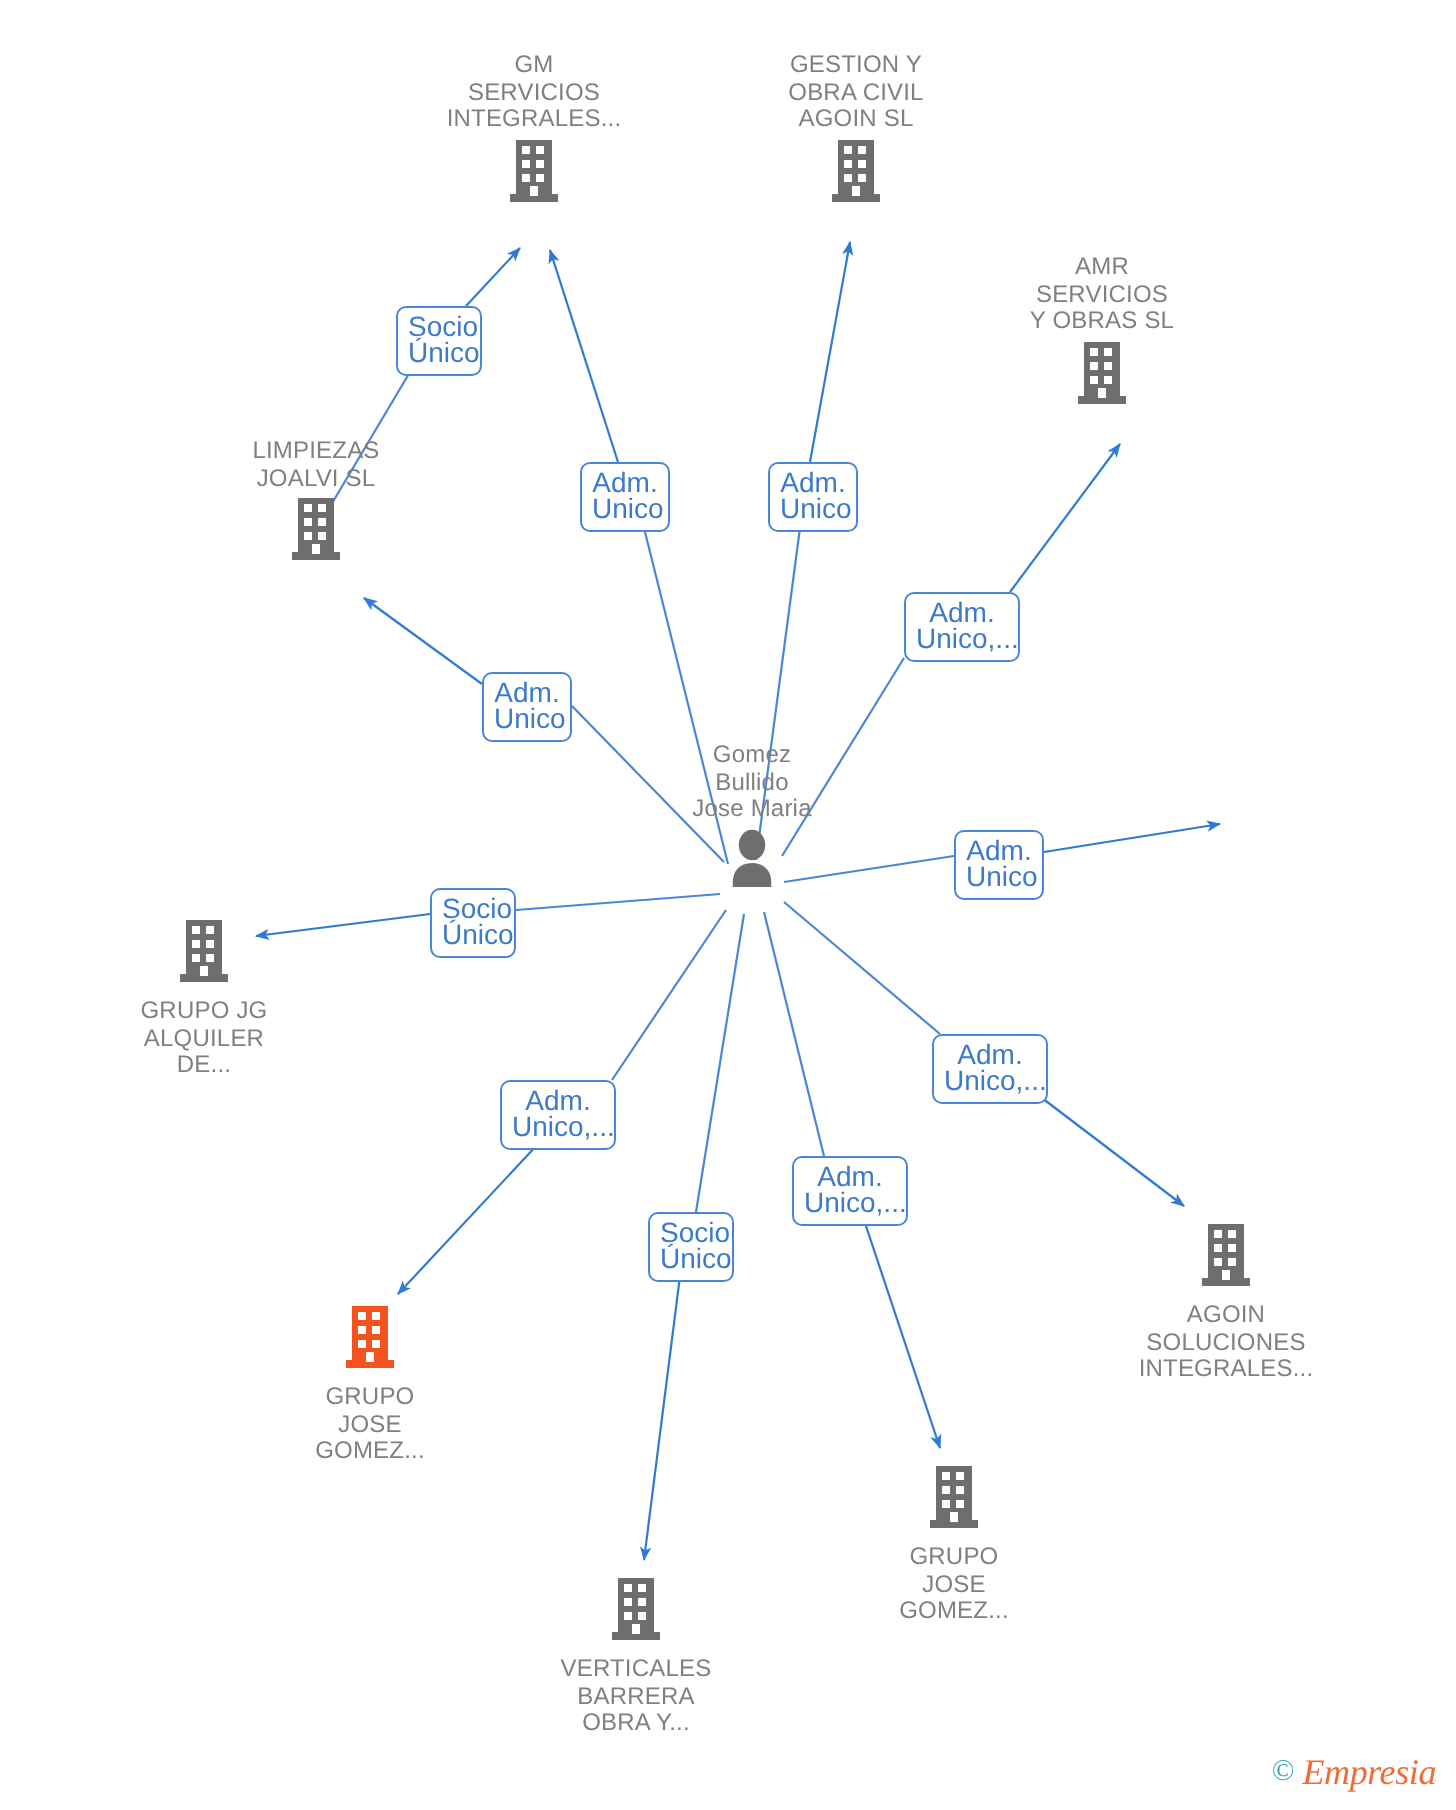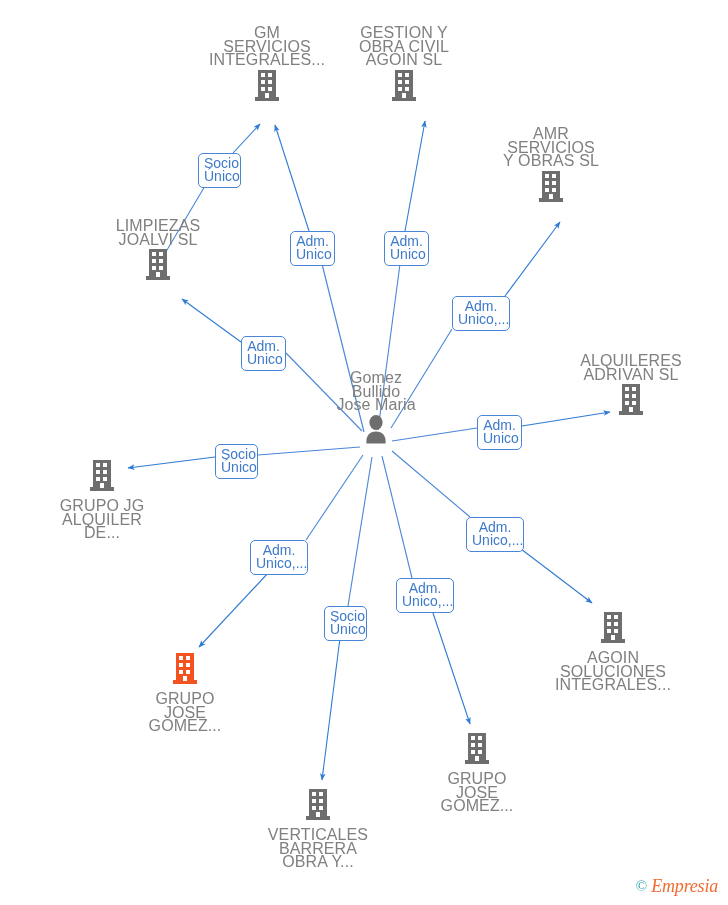--- a/index.html
+++ b/index.html
@@ -34,21 +34,21 @@
     z-index: 3;
   }
   .node .icon-wrap {
     display: block;
     height: 40px;
     line-height: 0;
   }
   .node svg { display: inline-block; }
   .node .node-label {
     display: block;
-    font-size: 16px;
+    font-size: 12px;
     line-height: 13.5px;
     color: #808080;
     letter-spacing: 0.1px;
     white-space: pre-line;
   }
   .node.label-above .node-label { margin-bottom: 1px; }
   .node.label-below .node-label { margin-top: 1px; }
   .node.person .node-label { color: #808080; }
 
   
@@ -152,21 +152,21 @@
             <rect x="8" y="12" width="4" height="4"></rect>
             <rect x="15" y="12" width="4" height="4"></rect>
             <rect x="8" y="19" width="4" height="4"></rect>
             <rect x="15" y="19" width="4" height="4"></rect>
             <rect x="12" y="25" width="4" height="5"></rect>
           </g>
         </svg>
     </span>
   </div>
 
-  <div class="node label-above" style="left:404px; top:26px;">
+  <div class="node label-above" style="left:428px; top:26px;">
     <span class="node-label">GESTION Y
 OBRA CIVIL
 AGOIN  SL</span>
     <span class="icon-wrap">
       <svg width="28" height="34" viewBox="0 0 28 34">
           <g fill="#6e6e6e">
             <rect x="5" y="2" width="18" height="27"></rect>
             <rect x="2" y="29" width="24" height="4"></rect>
           </g>
           <g fill="#ffffff">
@@ -220,41 +220,20 @@
             <rect x="8" y="12" width="4" height="4"></rect>
             <rect x="15" y="12" width="4" height="4"></rect>
             <rect x="8" y="19" width="4" height="4"></rect>
             <rect x="15" y="19" width="4" height="4"></rect>
             <rect x="12" y="25" width="4" height="5"></rect>
           </g>
         </svg>
     </span>
   </div>
 
-  <div class="node label-above" style="left:631px; top:354px;">
-    <span class="node-label">ALQUILERES
-ADRIVAN SL</span>
-    <span class="icon-wrap">
-      <svg width="28" height="34" viewBox="0 0 28 34">
-          <g fill="#6e6e6e">
-            <rect x="5" y="2" width="18" height="27"></rect>
-            <rect x="2" y="29" width="24" height="4"></rect>
-          </g>
-          <g fill="#ffffff">
-            <rect x="8" y="5" width="4" height="4"></rect>
-            <rect x="15" y="5" width="4" height="4"></rect>
-            <rect x="8" y="12" width="4" height="4"></rect>
-            <rect x="15" y="12" width="4" height="4"></rect>
-            <rect x="8" y="19" width="4" height="4"></rect>
-            <rect x="15" y="19" width="4" height="4"></rect>
-            <rect x="12" y="25" width="4" height="5"></rect>
-          </g>
-        </svg>
-    </span>
-  </div>
 
   <div class="node label-above person" style="left:376px; top:371px;">
     <span class="node-label">Gomez
 Bullido
 Jose Maria</span>
     <span class="icon-wrap">
       <svg width="30" height="32" viewBox="0 0 30 32">
           <g fill="#6e6e6e">
             <ellipse cx="15" cy="9.5" rx="6.6" ry="7.6"></ellipse>
             <path d="M15 18.5c-6.2 0-9.6 4.2-9.6 9.4v2.6h19.2v-2.6c0-5.2-3.4-9.4-9.6-9.4z"></path>

